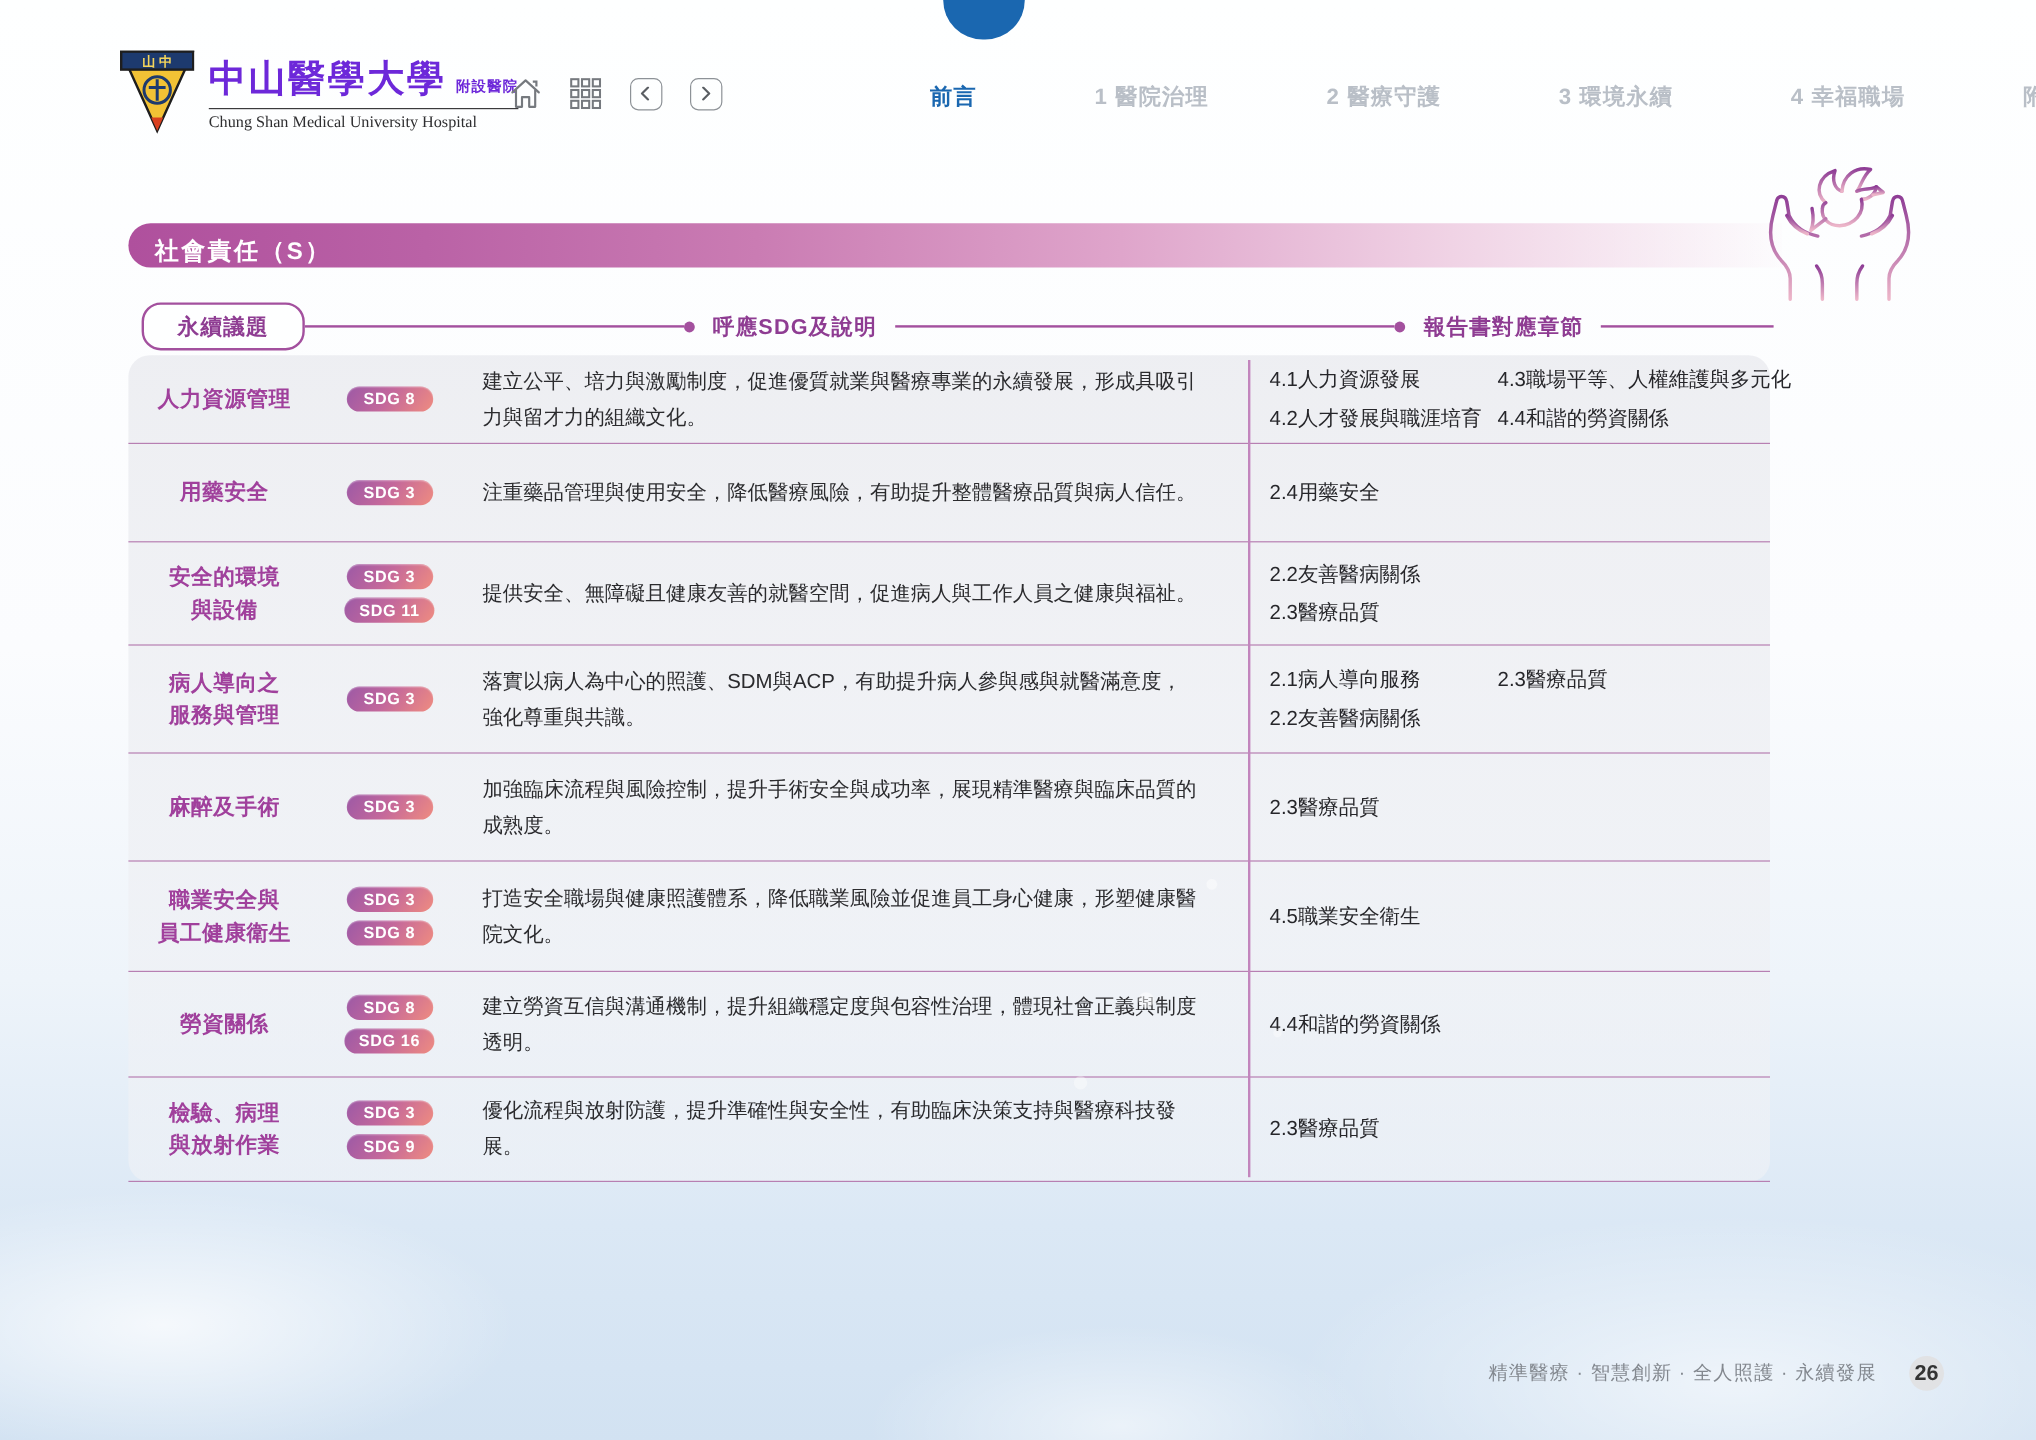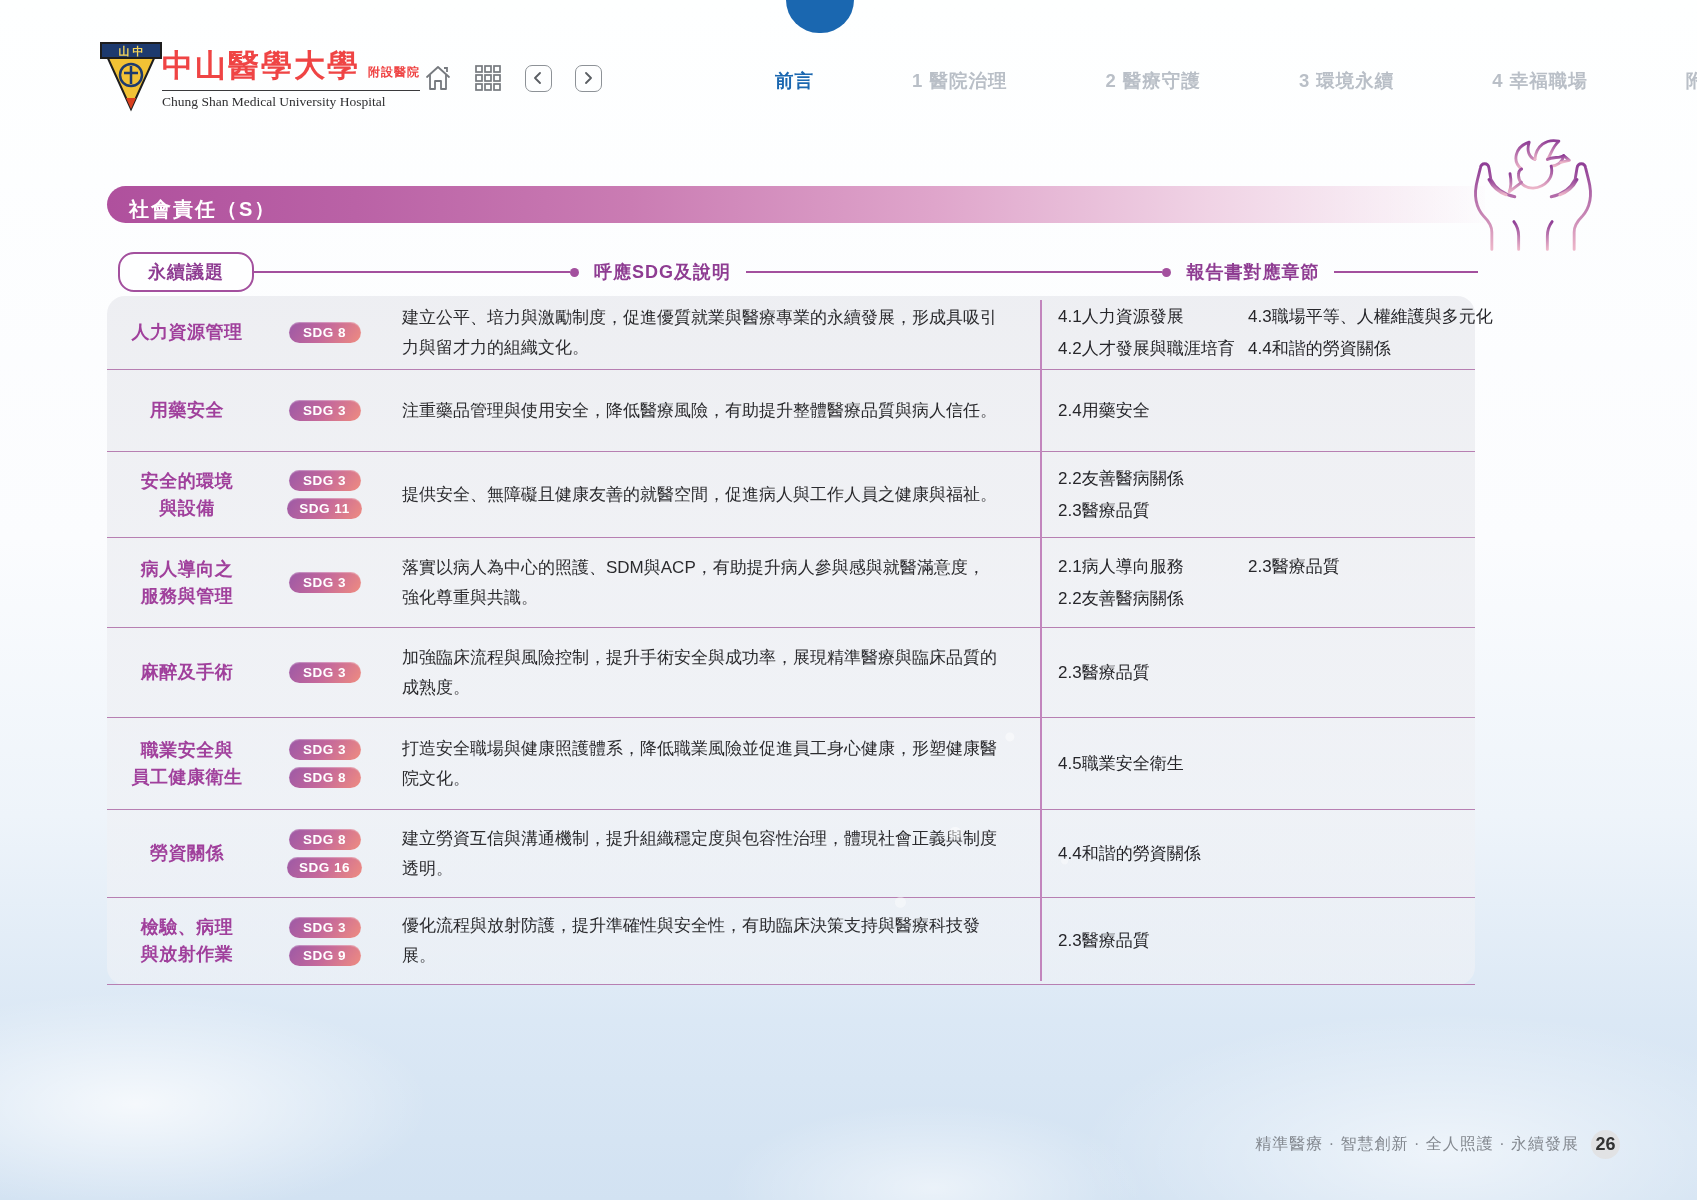--- a/index.html
+++ b/index.html
@@ -17,24 +17,24 @@
       radial-gradient(ellipse 420px 160px at 8% 92%, rgba(255,255,255,.75), rgba(255,255,255,0) 70%),
       radial-gradient(ellipse 520px 200px at 85% 96%, rgba(255,255,255,.6), rgba(255,255,255,0) 70%),
       radial-gradient(ellipse 300px 120px at 55% 99%, rgba(255,255,255,.55), rgba(255,255,255,0) 70%);
   }
 
   
   .blue-tab { position:absolute; left:786px; top:0; width:68px; height:33px;
     background:#1a67b0; border-radius:0 0 36px 36px; }
 
   
-  .logo-group { position:absolute; left:100px; top:42px; display:flex; align-items:center; }
+  .logo-group { position:absolute; left:100px; top:42px; display:flex; align-items:center; gap:12px; }
   .logo-emblem { width:62px; height:70px; }
   .logo-text .zh { display:flex; align-items:baseline; gap:8px;
-    font-family:"Liberation Serif","DejaVu Serif",serif; font-weight:700; color:#ef4444; }
+    font-family:"Liberation Serif","DejaVu Serif",serif; font-weight:700; color:#6d28d9; }
   .logo-text .zh-main { font-size:31px; letter-spacing:2px; }
   .logo-text .zh-sub { font-size:12px; letter-spacing:1px; }
   .logo-text .en { margin-top:3px; padding-top:3px; border-top:1.5px solid #3a3a3c;
     font-family:"Liberation Serif","DejaVu Serif",serif; font-size:13.5px; color:#2e2e30; }
 
   .toolbar { position:absolute; left:422px; top:62px; display:flex; align-items:center; gap:18px; }
   .tool-btn { width:32px; height:32px; display:flex; align-items:center; justify-content:center; cursor:pointer; }
   .tool-btn svg { display:block; }
   .tool-frame { width:27px; height:27px; border:1.6px solid #8d9297; border-radius:7px;
     display:flex; align-items:center; justify-content:center; }
@@ -85,21 +85,21 @@
     box-shadow:inset 0 1px 1px rgba(255,255,255,.35); }
   .col-desc { flex:1; padding:0 42px 0 20px; }
   .desc-text { font-size:17px; font-weight:500; line-height:30px; color:#2b2b2e; }
   .col-chapters { width:435px; flex:none; padding-left:18px; display:flex; flex-direction:column; gap:6px; }
   .ch-line { display:flex; }
   .ch-cell { font-size:17px; font-weight:500; color:#26262a; line-height:26px; white-space:nowrap; }
   .ch-first { width:190px; flex:none; }
 
   
   .footer { position:absolute; top:1130px; left:1180px; width:440px; display:flex;
-    align-items:center; justify-content:flex-end; gap:12px; }
+    align-items:center; justify-content:flex-end; gap:27px; }
   .slogan { color:#83888f; font-size:16px; letter-spacing:1px; }
   .page-circle { width:29px; height:29px; border-radius:50%; background:#e1e2e4;
     display:flex; align-items:center; justify-content:center;
     color:#333; font-size:18px; font-weight:700; }
 </style>
 </head>
 <body>
 
 <div class="bg-decor"></div>
 

